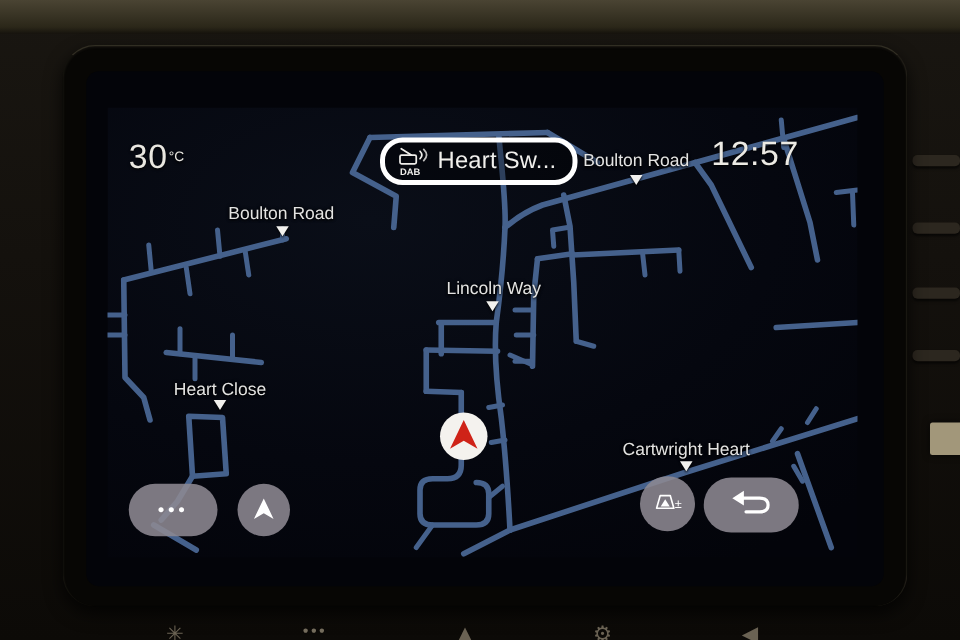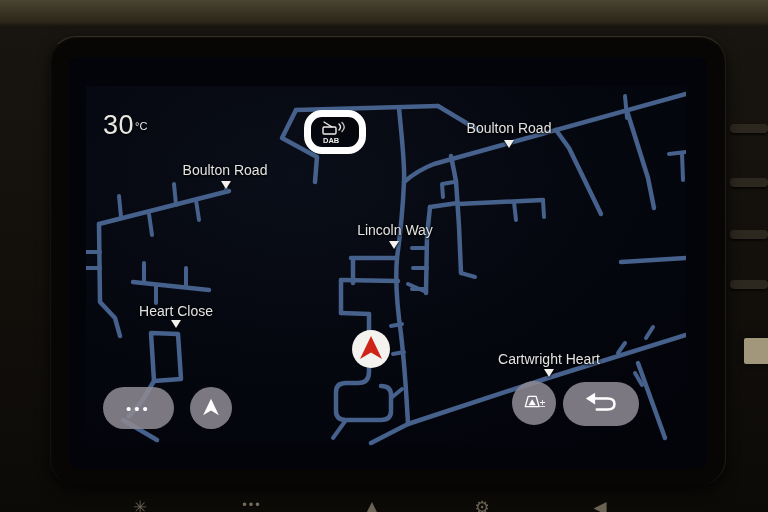--- a/index.html
+++ b/index.html
@@ -16,21 +16,21 @@
     background:#070604;border-top:1px solid rgba(150,140,110,.30);border-right:1px solid rgba(120,112,90,.22);
     border-left:1px solid rgba(90,84,66,.15);box-shadow:0 6px 14px rgba(0,0,0,.7), inset 0 1px 2px rgba(200,190,160,.07);}
   .glass{position:absolute;left:18px;top:20px;width:638px;height:412px;border-radius:10px;background:#030409;}
   .map{position:absolute;left:17px;top:29px;width:600px;height:360px;}
   .map svg.roads{position:absolute;left:0;top:0;}
   
   .temp{position:absolute;left:17px;top:24px;color:#e9e7e1;display:flex;align-items:center;text-shadow:0 1px 2px #000;}
   .temp .val{font-size:27px;font-weight:400;letter-spacing:.5px;}
   .temp .unit{font-size:11px;margin-top:1px;margin-left:1px;}
   .clock{position:absolute;left:483px;top:22px;font-size:27px;color:#eceae4;letter-spacing:.5px;text-shadow:0 1px 2px #000;}
-  .badge{position:absolute;left:218px;top:24px;height:30px;border:7px solid #ffffff;border-radius:18px;
+  .badge{position:absolute;left:218px;top:24px;height:30px;border:4px solid #ffffff;border-radius:18px;
     display:flex;align-items:center;gap:7px;padding:0 13px 0 9px;background:rgba(0,0,0,.35);}
   .badge .station{color:#f0efec;font-size:19px;font-weight:500;letter-spacing:.2px;white-space:nowrap;}
   
   .rlabel{position:absolute;transform:translateX(-50%);color:#e3e3e2;font-size:14px;font-weight:500;
     white-space:nowrap;text-shadow:0 1px 2px #000,0 0 3px #000;}
   .rmark{position:absolute;width:0;height:0;border-left:5.5px solid transparent;border-right:5.5px solid transparent;
     border-top:8px solid #f2f1ee;transform:translateX(-50%);filter:drop-shadow(0 1px 1px #000);}
   
   .mbtn{position:absolute;background:rgba(141,137,146,.88);border:none;display:flex;align-items:center;justify-content:center;}
   .pill{border-radius:22px;}
@@ -155,22 +155,24 @@
         <div class="badge">
           <svg width="26" height="24" viewBox="0 0 26 24">
             <g stroke="#efeeea" stroke-width="1.4" fill="none" stroke-linecap="round">
               <path d="M4,2 L12,7"></path>
               <rect x="3" y="7" width="13" height="7" rx="1.2"></rect>
               <path d="M19,4 q3,3 0,6"></path>
               <path d="M22,2.5 q4.5,4.5 0,9" opacity=".8"></path>
             </g>
             <text x="3" y="23" font-size="7.5" font-weight="bold" fill="#efeeea" font-family="Liberation Sans, sans-serif">DAB</text>
           </svg>
+          <span class="station">Heart Sw...</span>
         </div>
 
+        <div class="clock">12:57</div>
 
         <button class="mbtn pill" style="left:17px;top:301px;width:71px;height:42px;">
           <span style="color:#fff;font-size:15px;letter-spacing:3px;line-height:1;">•••</span>
         </button>
 
         <button class="mbtn round" style="left:104px;top:301px;width:42px;height:42px;">
           <svg width="42" height="42" viewBox="0 0 42 42">
             <path d="M21,8 L32,31 L21,24.5 L10,31 Z" fill="#ffffff"></path>
           </svg>
         </button>

